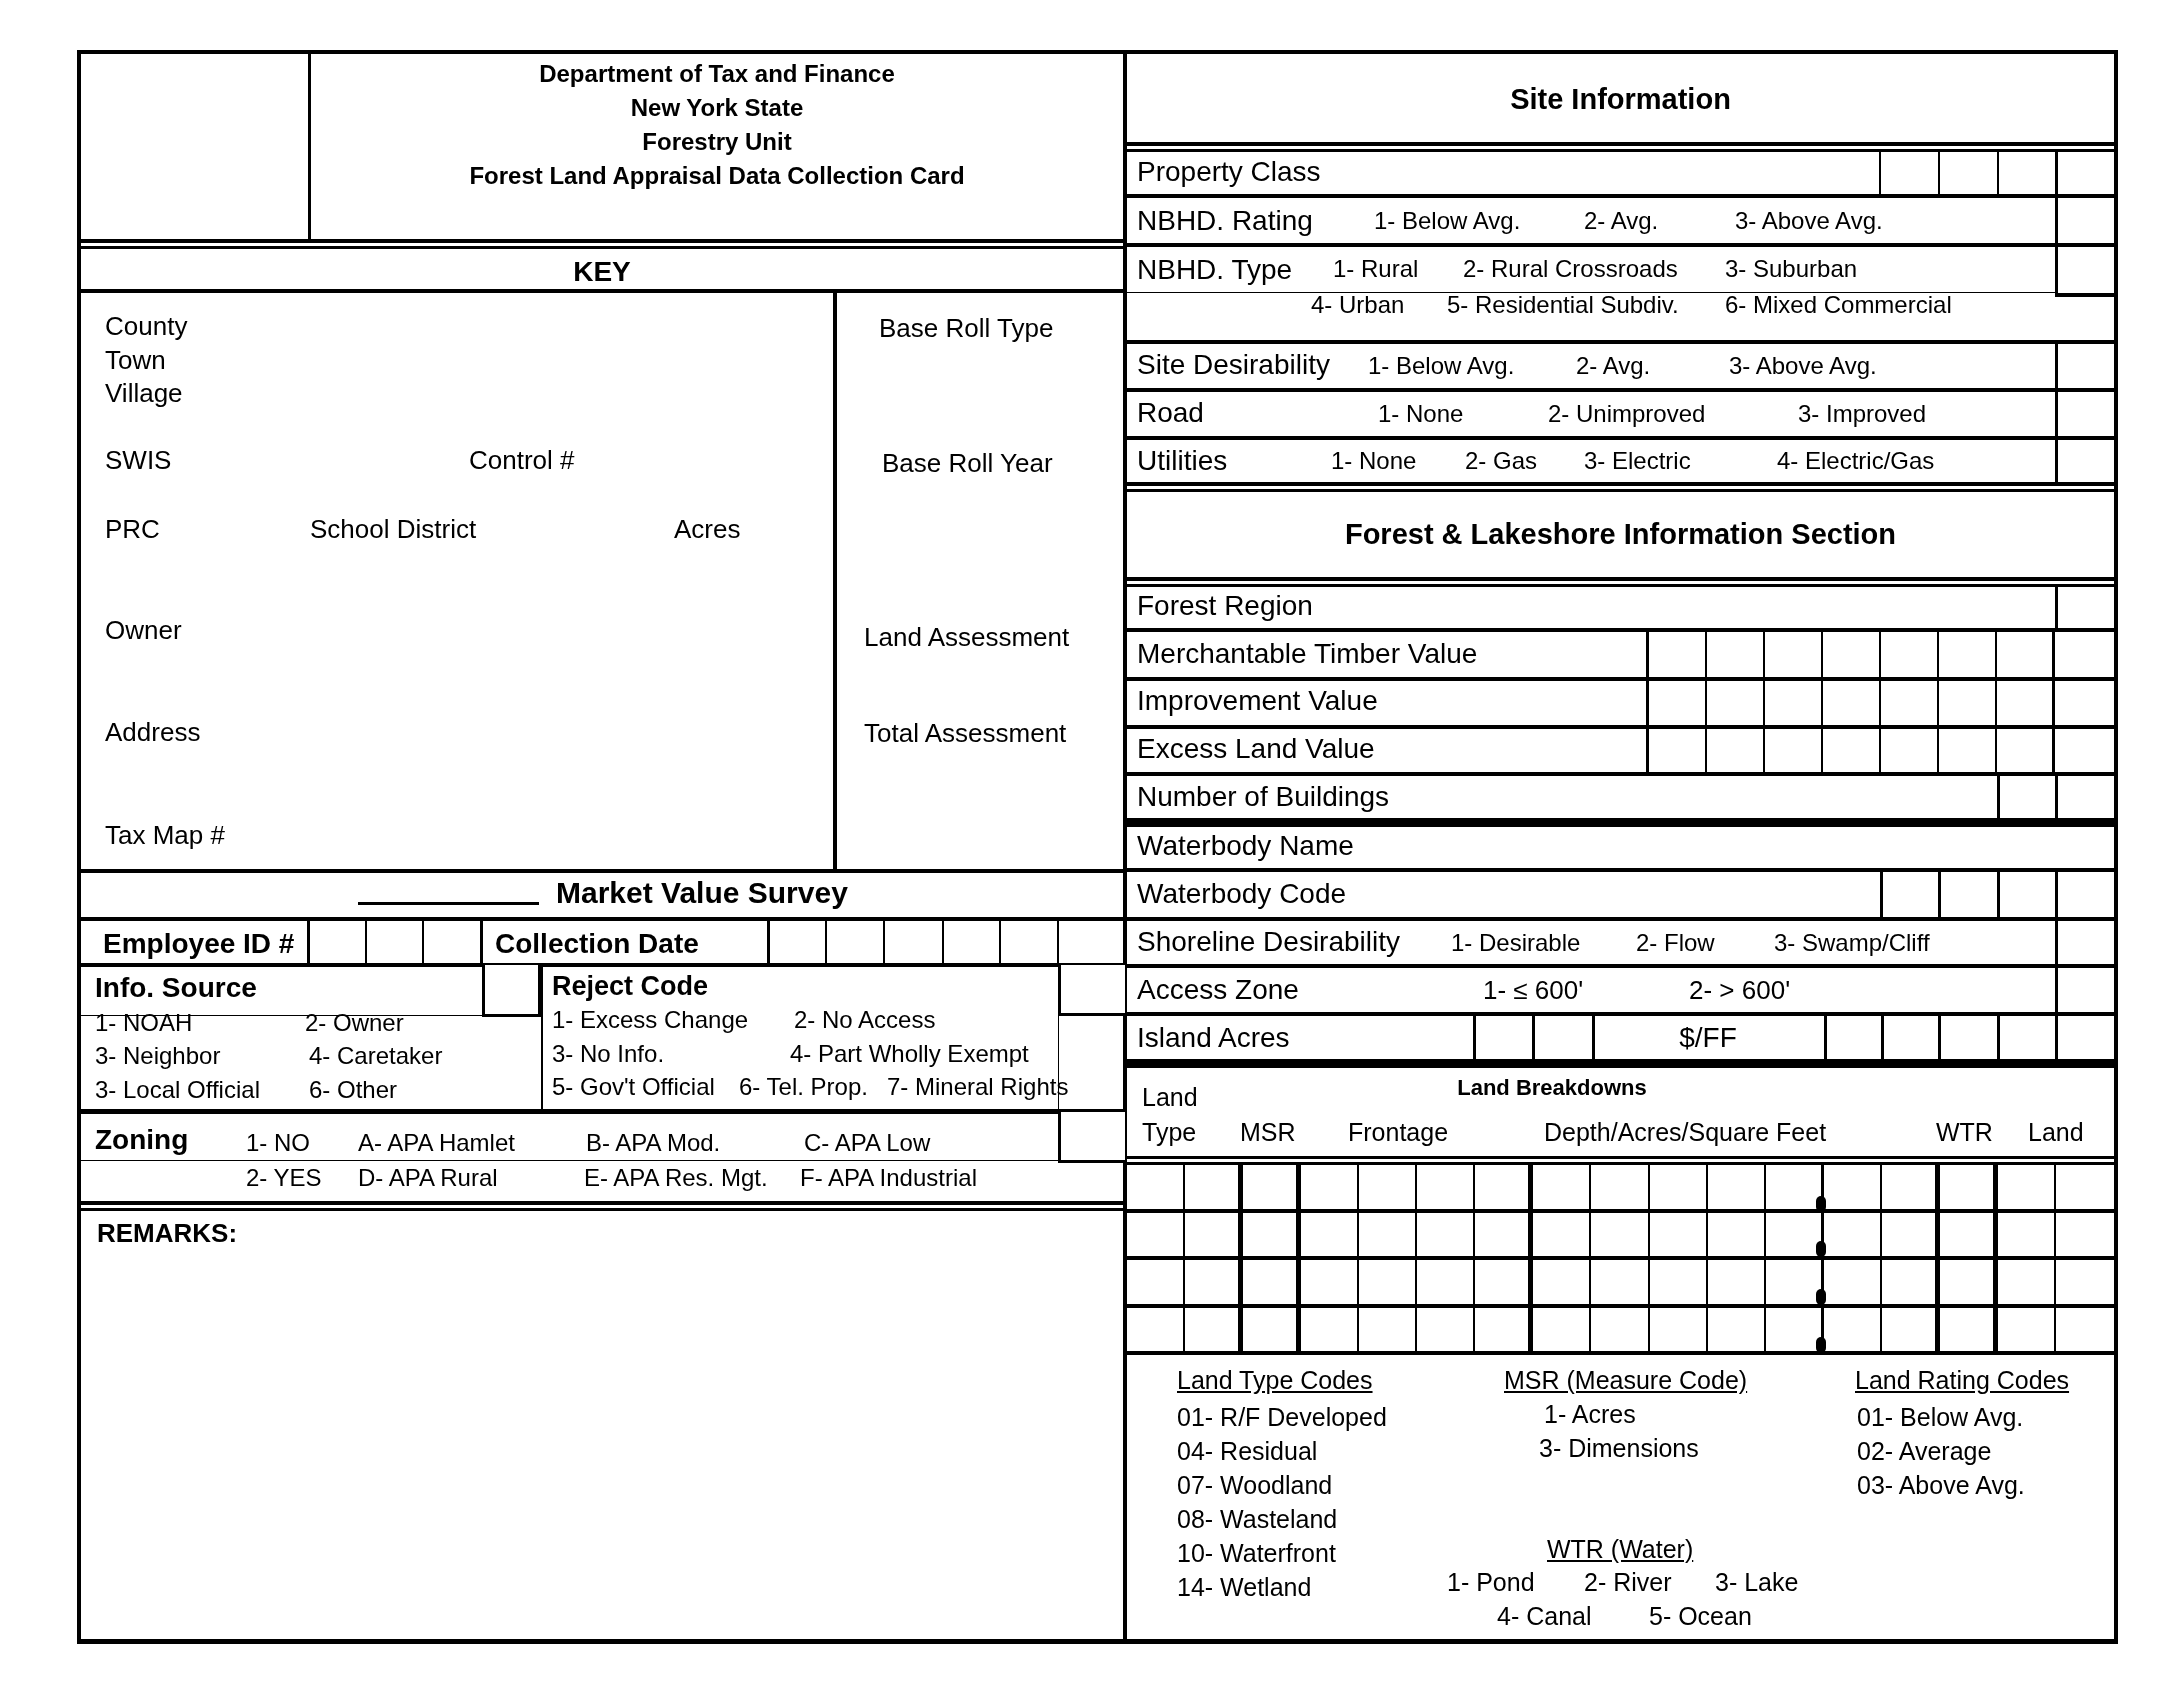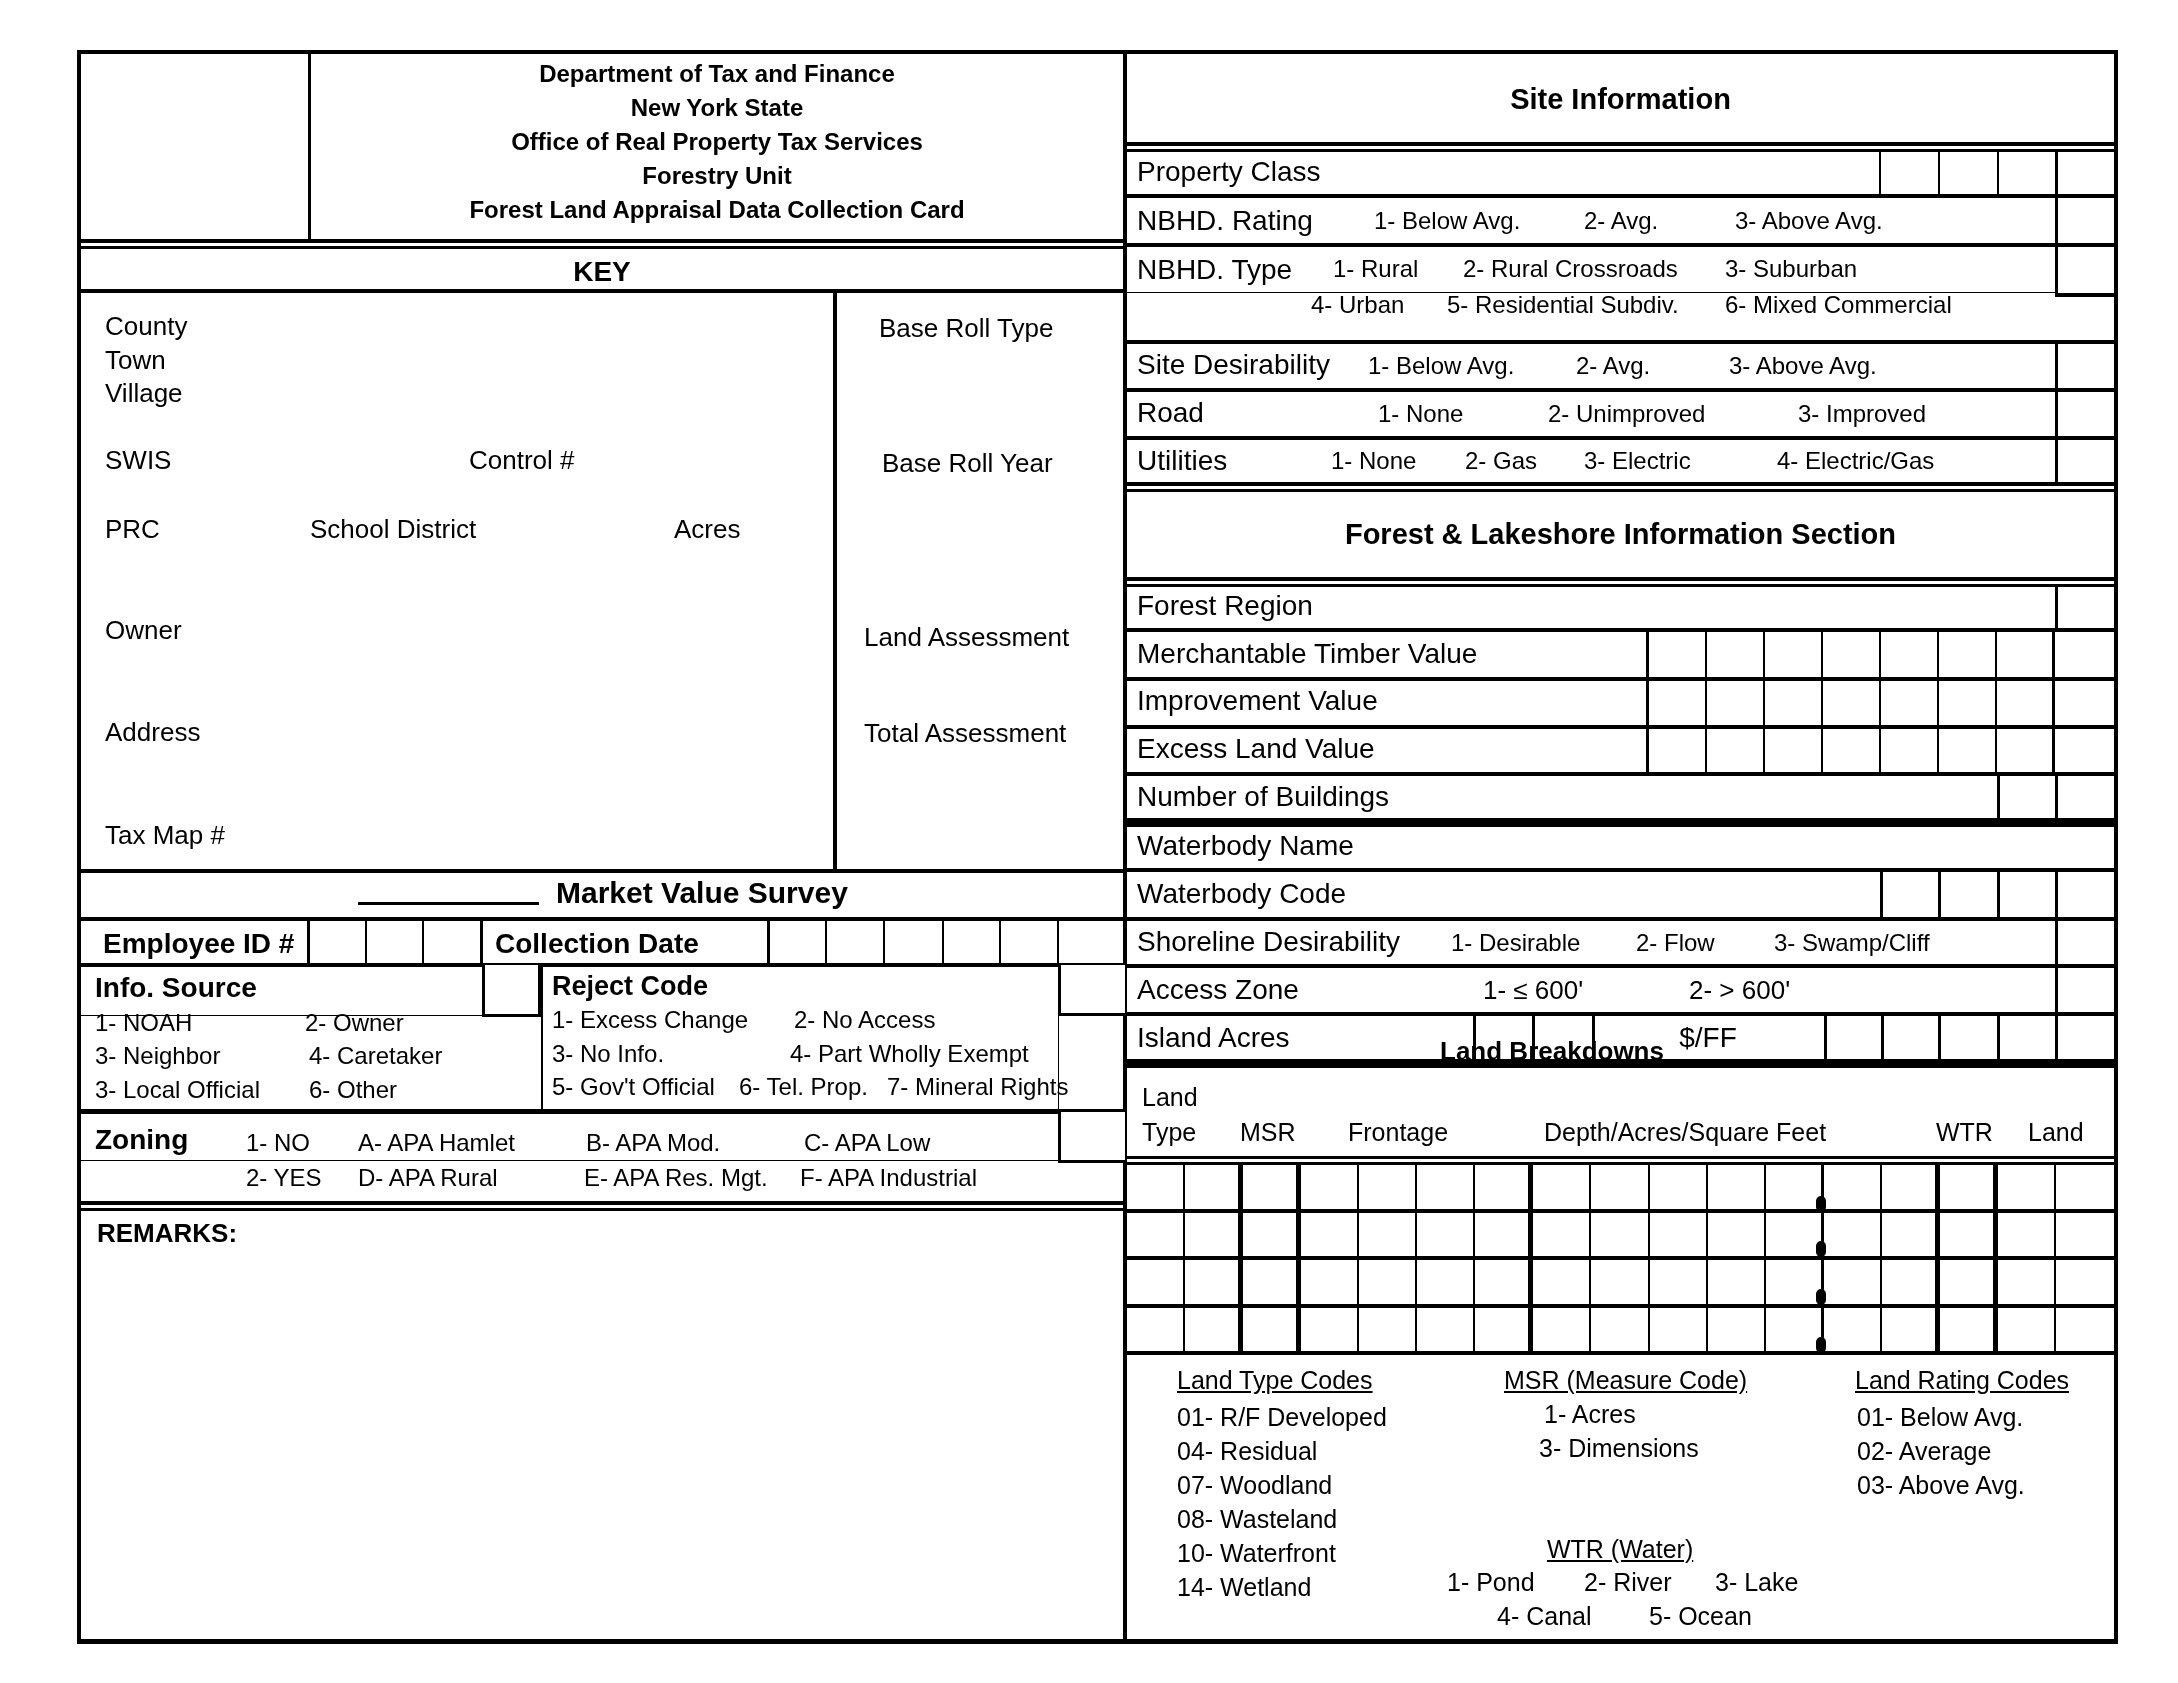--- a/index.html
+++ b/index.html
@@ -25,21 +25,20 @@
 <div class="hl" style="left:77px;top:1639px;width:2041px;height:5px;"></div>
 <div class="vl" style="left:77px;top:50px;width:4px;height:1594px;"></div>
 <div class="vl" style="left:2114px;top:50px;width:4px;height:1594px;"></div>
 <div class="vl" style="left:1123px;top:50px;width:4px;height:1594px;"></div>
 
 <div class="vl" style="left:308px;top:50px;width:3px;height:191px;"></div>
 <div class="abs" style="left:81px;top:54px;width:227px;height:186px;"></div>
 <div class="abs c b" style="left:311px;top:57px;width:812px;font-size:24px;line-height:34px;">
   <div>Department of Tax and Finance</div>
   <div>New York State</div>
-  <div>Office of Real Property Tax Services</div>
   <div>Forestry Unit</div>
   <div>Forest Land Appraisal Data Collection Card</div>
 </div>
 <div class="hl" style="left:77px;top:239px;width:1047px;height:4px;"></div>
 <div class="hl" style="left:77px;top:246px;width:1047px;height:3px;"></div>
 
 <div class="t b c" style="left:81px;top:258px;width:1042px;font-size:28px;">KEY</div>
 <div class="hl" style="left:77px;top:289px;width:1047px;height:4px;"></div>
 <div class="vl" style="left:833px;top:291px;width:4px;height:580px;"></div>
 
@@ -254,21 +253,21 @@
 <div class="field" style="left:1473px;top:1016px;width:57px;height:45px;border-left:3px solid #000;"></div>
 <div class="field" style="left:1532px;top:1016px;width:57px;height:45px;border-left:3px solid #000;border-right:3px solid #000;"></div>
 <div class="t c" style="left:1592px;top:1024px;width:232px;font-size:28px;">$/FF</div>
 <div class="field" style="left:1824px;top:1016px;width:57px;height:45px;border-left:3px solid #000;"></div>
 <div class="field" style="left:1881px;top:1016px;width:57px;height:45px;border-left:3px solid #000;"></div>
 <div class="field" style="left:1938px;top:1016px;width:57px;height:45px;border-left:3px solid #000;"></div>
 <div class="field" style="left:1997px;top:1016px;width:57px;height:45px;border-left:3px solid #000;"></div>
 <div class="field" style="left:2055px;top:1016px;width:58px;height:45px;border-left:3px solid #000;"></div>
 <div class="hl" style="left:1125px;top:1059px;width:992px;height:9px;"></div>
 
-<div class="t b c" style="left:1127px;top:1038px;width:850px;font-size:26px;">Land Breakdowns</div>
+<div class="t b c" style="left:1127px;top:1077px;width:850px;font-size:22px;">Land Breakdowns</div>
 <div class="t" style="left:1142px;top:1085px;font-size:25px;">Land</div>
 <div class="t" style="left:1142px;top:1120px;font-size:25px;">Type</div>
 <div class="t" style="left:1240px;top:1120px;font-size:25px;">MSR</div>
 <div class="t" style="left:1348px;top:1120px;font-size:25px;">Frontage</div>
 <div class="t" style="left:1544px;top:1120px;font-size:25px;">Depth/Acres/Square Feet</div>
 <div class="t" style="left:1936px;top:1120px;font-size:25px;">WTR</div>
 <div class="t" style="left:2028px;top:1120px;font-size:25px;">Land</div>
 <div class="hl" style="left:1125px;top:1156px;width:992px;height:3px;"></div>
 <div class="hl" style="left:1125px;top:1162px;width:992px;height:3px;"></div>
 

